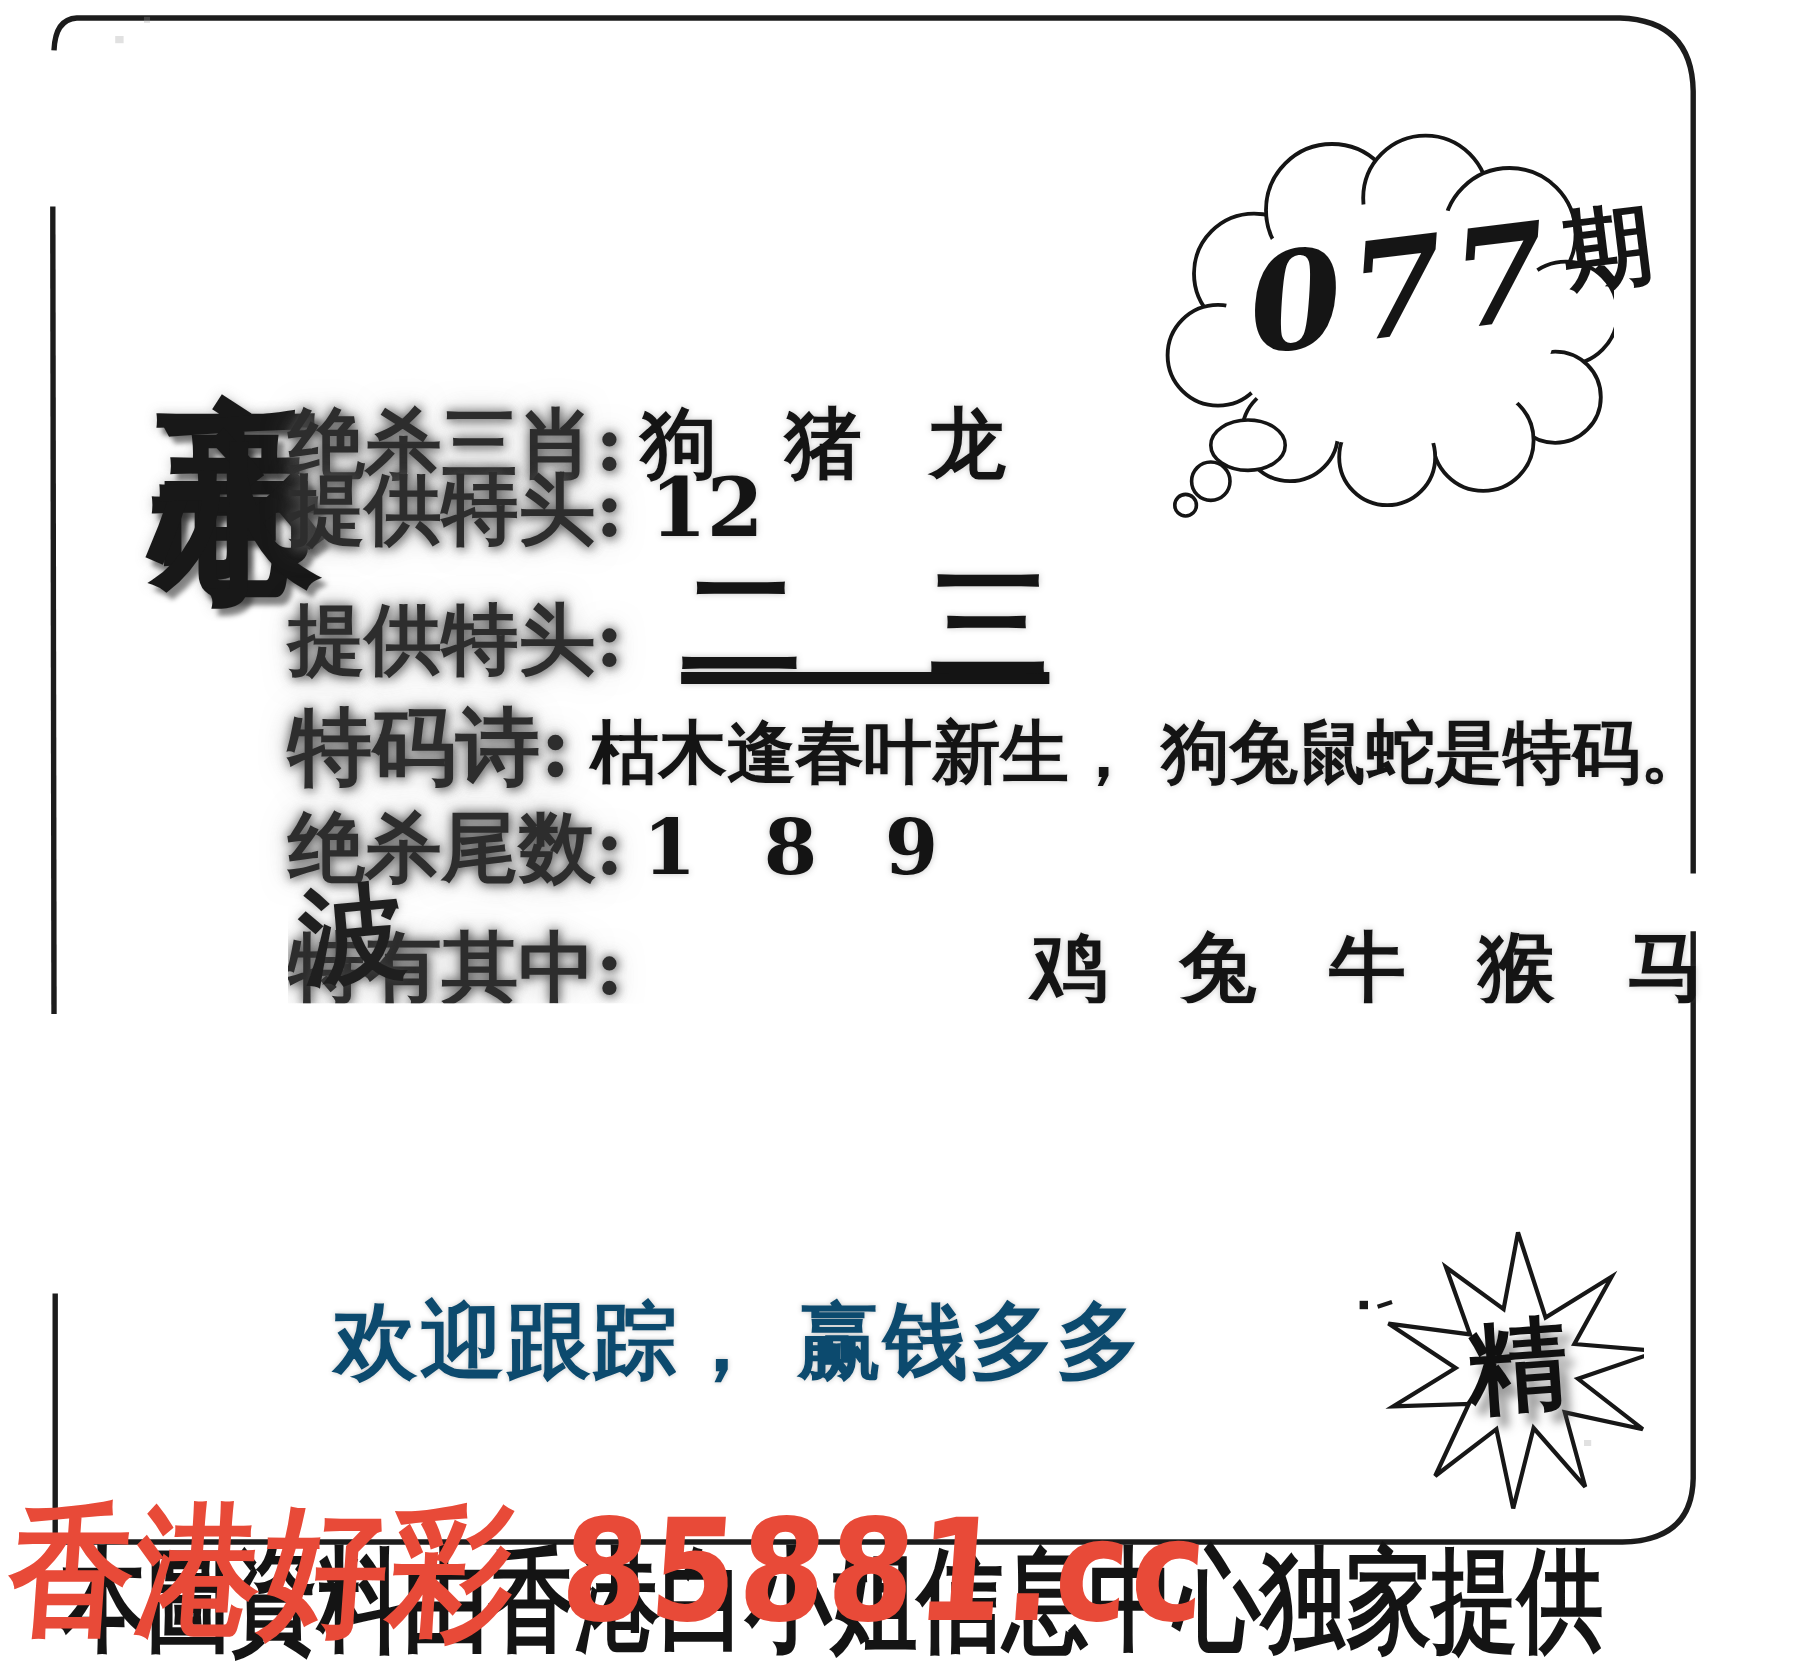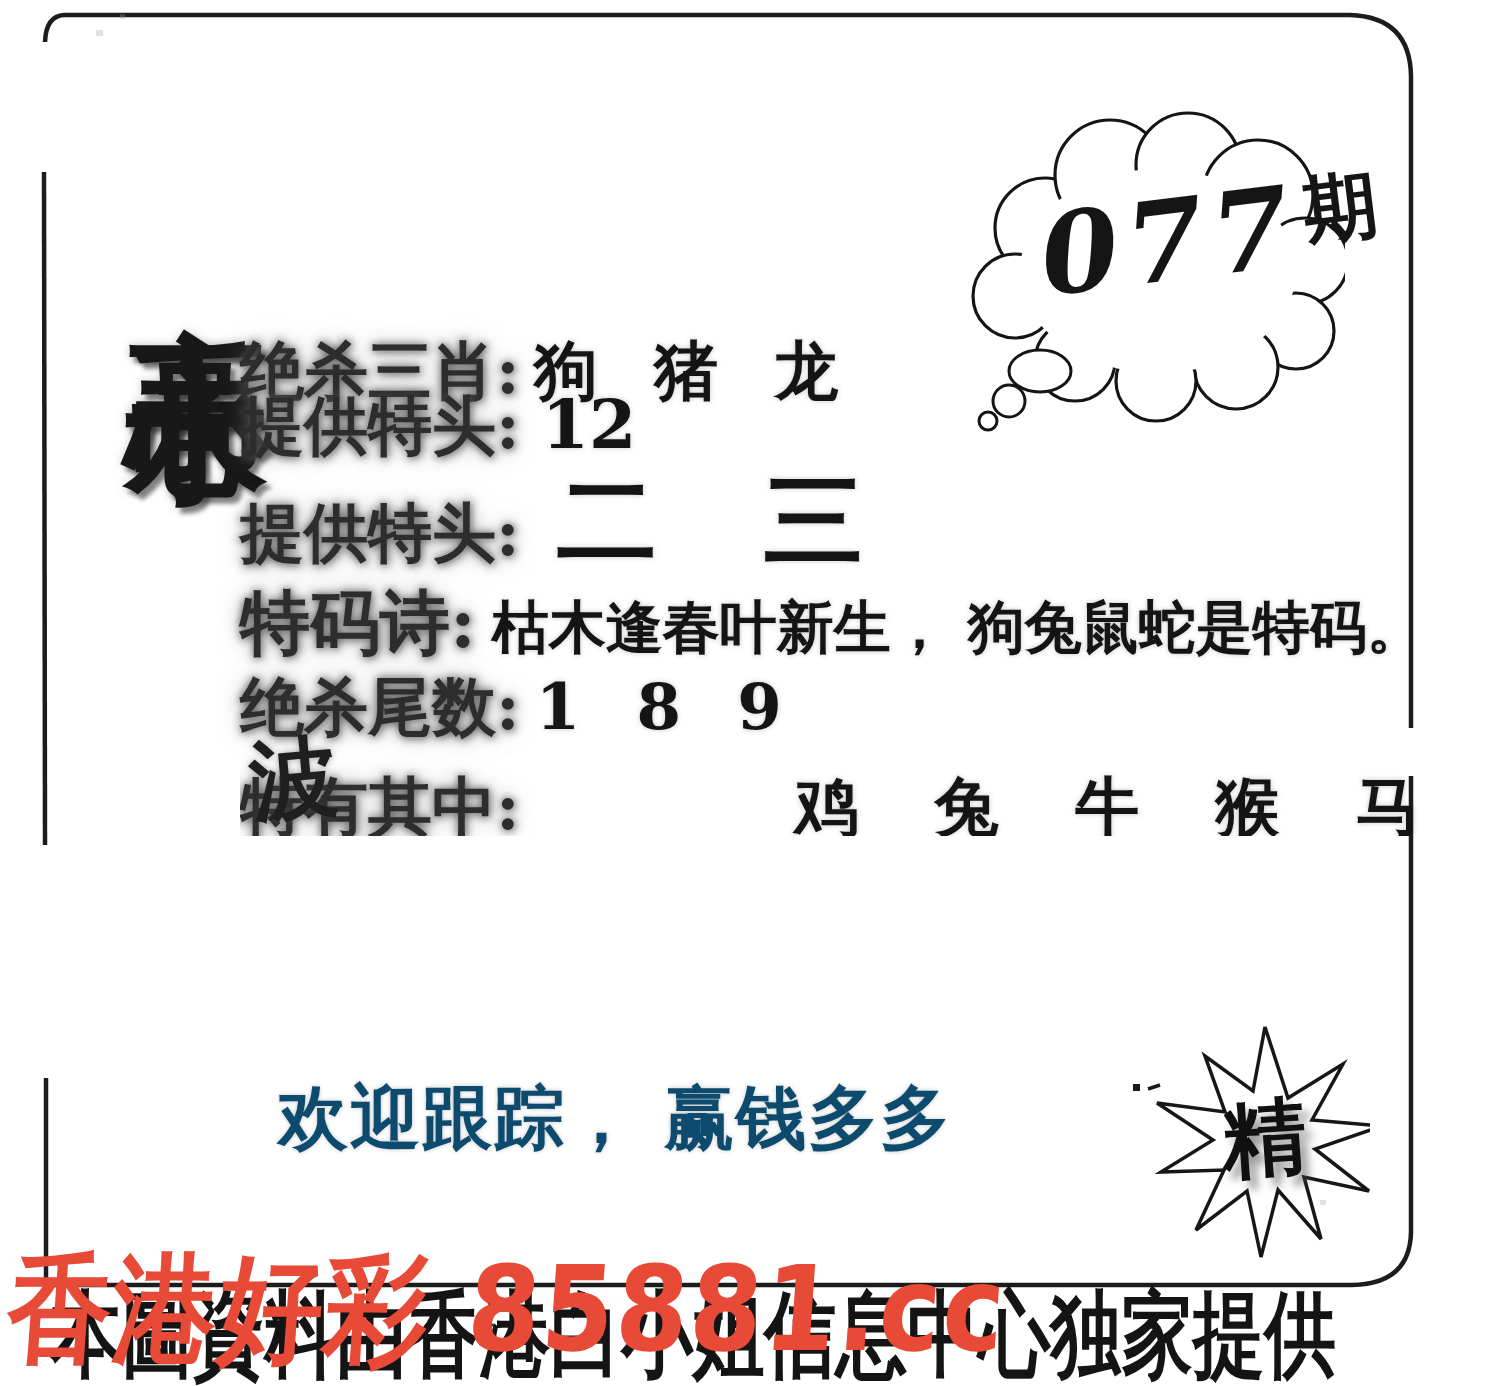--- a/index.html
+++ b/index.html
@@ -22,26 +22,26 @@
   .lbl{
     font-size:64px;font-weight:700;color:#2d2d2d;line-height:1;
     text-shadow:0 0 9px rgba(70,70,70,.8),0 0 22px rgba(120,120,120,.55),2px 2px 8px rgba(90,90,90,.45);
   }
   .val{
     font-size:64px;font-weight:700;color:#141414;line-height:1;margin-left:14px;
     text-shadow:0 0 5px rgba(90,90,90,.35);
   }
   #line1{top:293px;} #line1 .val{word-spacing:34px;margin-top:46px;}
   #line2{top:390px;} #line2 .val{font-size:68px;margin-left:22px;}
-  #line3{top:470px;} #line3 .val{font-size:100px;word-spacing:72px;margin-left:37px;}
+  #line3{top:470px;} #line3 .val{font-size:100px;word-spacing:72px;margin-left:48px;text-decoration:underline;}
   #line4{top:588px;} #line4 .lbl{font-size:70px;} #line4 .val{font-size:57px;margin-left:16px;}
   #line5{top:675px;} #line5 .val{word-spacing:22px;letter-spacing:6px;margin-left:16px;}
   #line6-clip{position:absolute;left:240px;top:750px;width:1180px;height:86px;overflow:hidden;z-index:2;}
   #line6{position:relative;left:0;top:25px;display:flex;align-items:baseline;white-space:nowrap;}
-  #line6 .val{word-spacing:38px;margin-left:32px;font-family:Liberation Mono, monospace;}
+  #line6 .val{word-spacing:38px;margin-left:32px;}
   .overlay-char{
     position:absolute;left:250px;top:734px;z-index:3;
     font-size:88px;font-weight:700;color:#1f1f1f;line-height:1;
     transform:rotate(-5deg);text-shadow:0 0 7px rgba(80,80,80,.5);
   }
   
   #bubble-svg{position:absolute;left:960px;top:103px;z-index:2;}
   .bubble-text{
     position:absolute;left:1040px;top:180px;z-index:3;display:flex;align-items:flex-start;
     transform:rotate(-7deg);white-space:nowrap;

